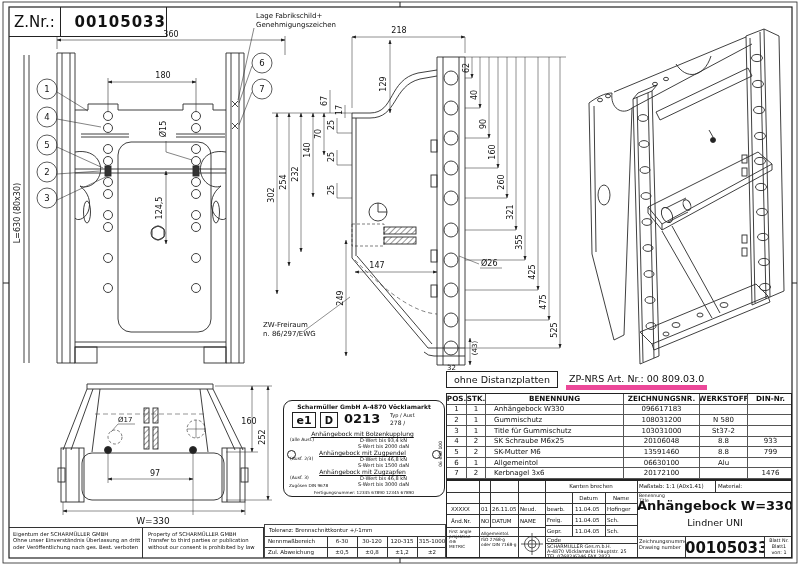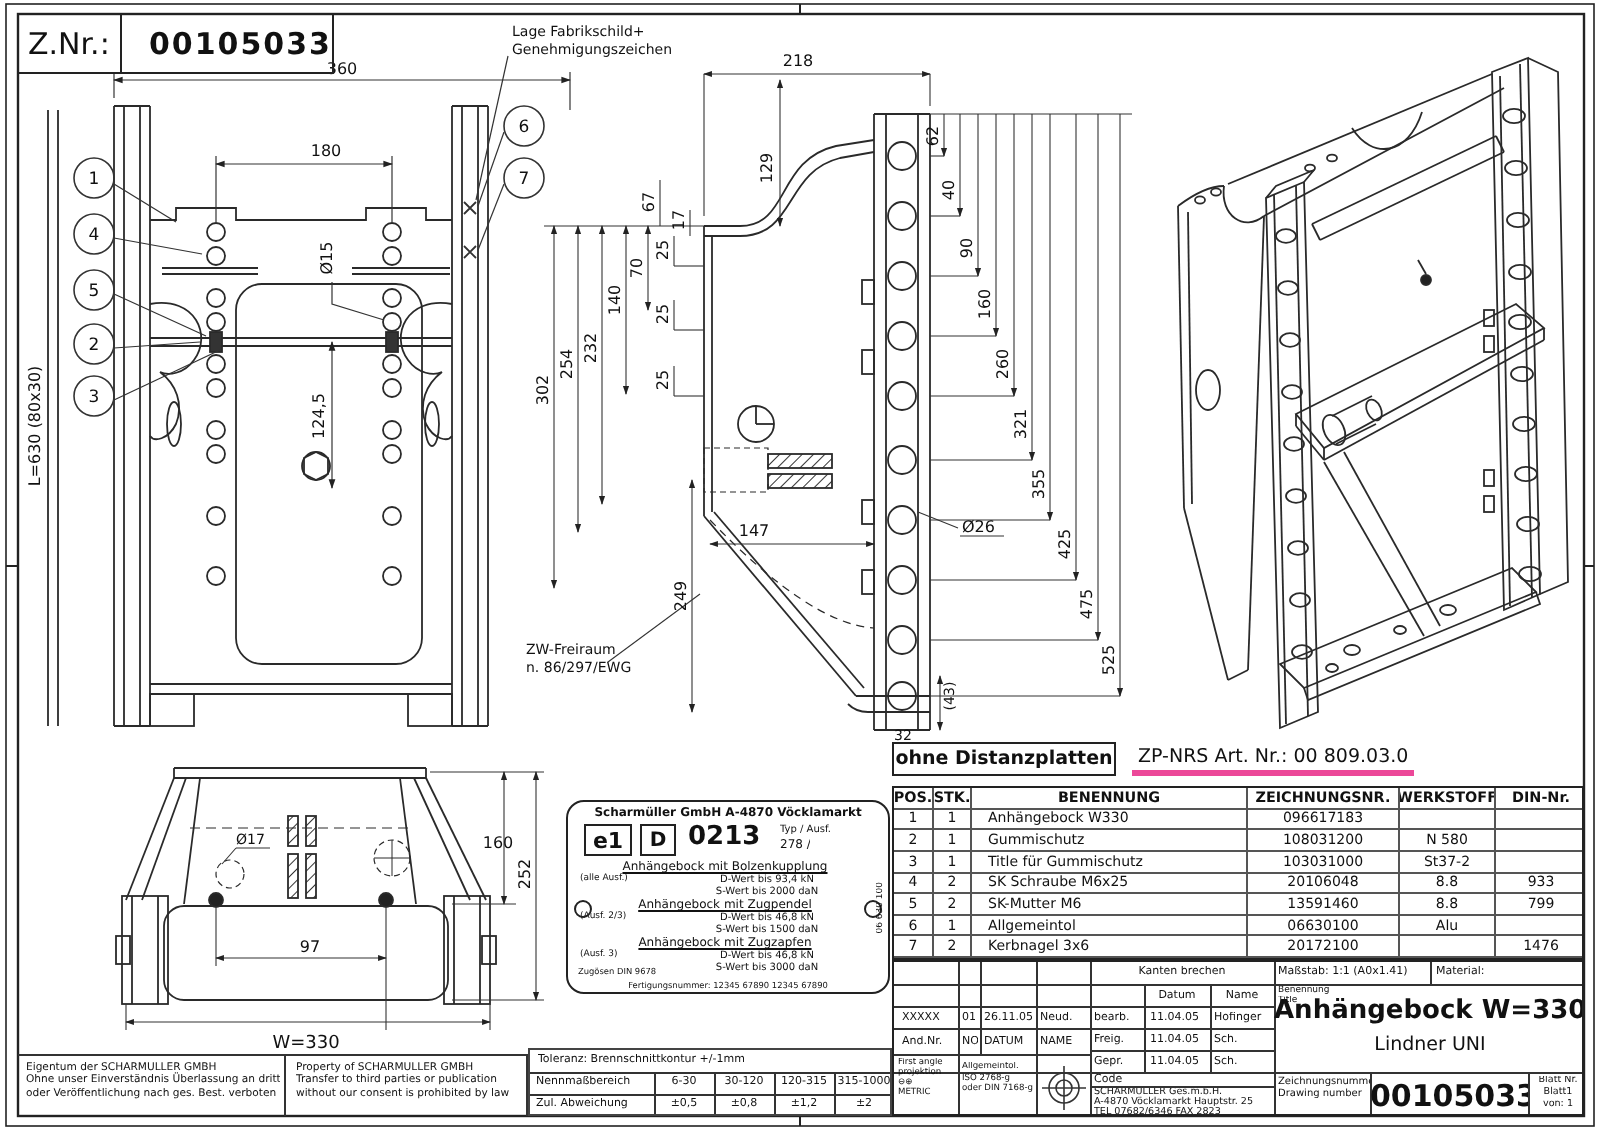--- a/index.html
+++ b/index.html
@@ -8,22 +8,22 @@
   svg text{fill:#111;font-family:"DejaVu Sans",sans-serif}
   .dim{font-size:8px;text-anchor:middle}
   .note{font-size:7px;text-anchor:start}
   .ball{font-size:8.5px;text-anchor:middle}
   .vl{background:#333;width:1px}
   .hl{background:#333;height:1px}
   .cell{position:absolute;box-sizing:border-box;overflow:hidden;white-space:nowrap}
   .znr{left:9px;top:7px;width:158px;height:30px;border-right:1px solid #222;border-bottom:1px solid #222;display:flex;align-items:center}
   .znr .lab{font-size:15px;padding-left:5px;width:50px;border-right:1px solid #222;height:100%;display:flex;align-items:center}
   .znr .val{font-size:15px;font-weight:bold;padding-left:14px;letter-spacing:1px}
-  .ohnebox{left:446px;top:371px;width:112px;height:17px;border:1px solid #222;font-size:9.5px;font-weight:700;display:flex;align-items:center;justify-content:center}
-  .zpnrs{left:566px;top:373px;font-size:9.5px;border-bottom:3px solid #ec4899;padding:0 3px 1px 3px}
+  .ohnebox{left:446px;top:371px;width:112px;height:17px;border:1px solid #222;font-size:9.5px;font-weight:400;display:flex;align-items:center;justify-content:center}
+  .zpnrs{left:566px;top:373px;font-size:9.5px;border-bottom:5px solid #ec4899;padding:0 3px 1px 3px}
   .parts{left:446px;top:393px;width:346px;height:87px;border:1px solid #222;display:grid;grid-template-columns:20px 19px 138px 76px 48px 45px;grid-template-rows:repeat(8,1fr);font-size:7px}
   .pc{border-right:1px solid #555;border-bottom:1px solid #555;display:flex;align-items:center;justify-content:center;overflow:hidden;white-space:nowrap}
   .pc.l{justify-content:flex-start;padding-left:8px}
   .pc.h{font-weight:bold;font-size:7.2px}
   .pc.nr{border-right:none}
   .tb{left:446px;top:480px;width:346px;height:78px;border:1px solid #222;font-size:5.5px}
   .tol{left:264px;top:524px;width:182px;height:34px;border:1px solid #444;font-size:5.5px}
   .legal{left:9px;top:527px;width:255px;height:31px;border-top:1px solid #333;border-right:1px solid #333;font-size:5.3px;line-height:6.4px}
   .plate{left:283px;top:400px;width:162px;height:97px;border:1.4px solid #222;border-radius:9px;font-size:5px}
   .plate .sec-title{font-size:6px;text-decoration:underline;text-align:center}

